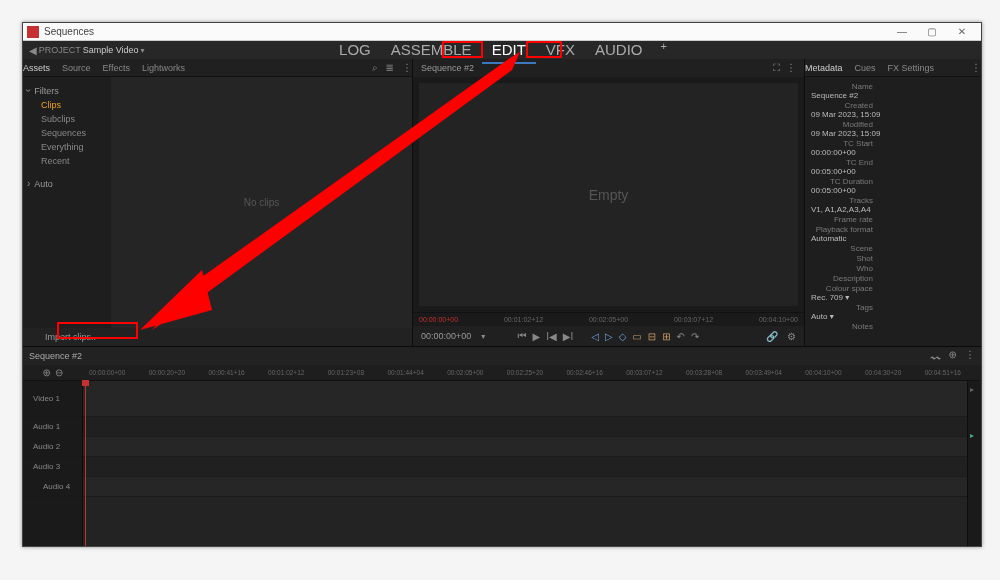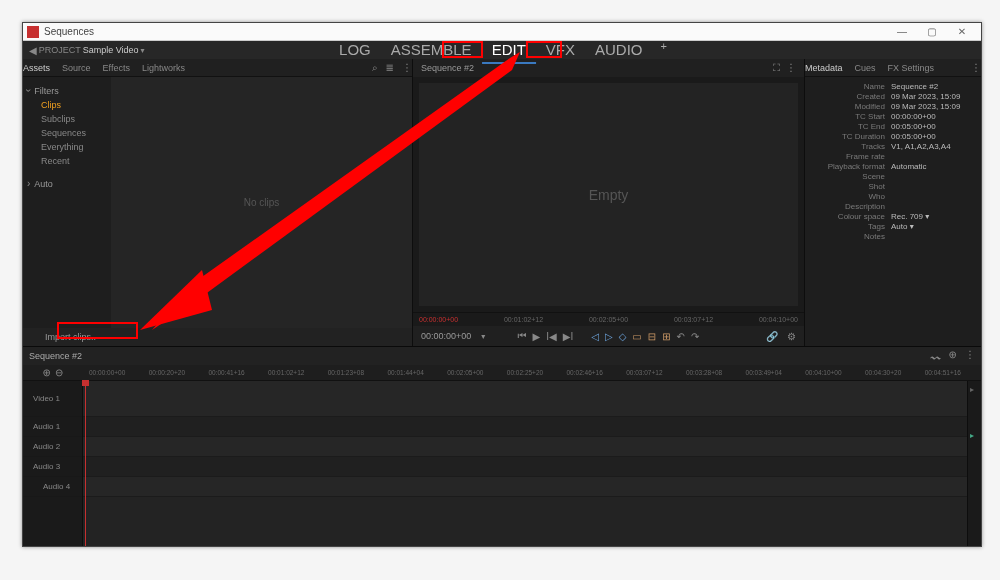--- a/index.html
+++ b/index.html
@@ -37,21 +37,21 @@
   .viewer-head .right { margin-left:auto; display:flex; gap:6px; color:#777;}
   .viewer-canvas { flex:1; background:#232323; display:flex; align-items:center; justify-content:center; color:#555; font-size:14px; margin:6px; position:relative;}
   .viewer-ruler { height:14px; display:flex; align-items:center; padding:0 6px; color:#666; font-size:7px; justify-content:space-between; border-top:1px solid #111;}
   .viewer-ruler .tc { font-size:7px; }
   .viewer-ruler .tc.red { color:#c73030; }
   .viewer-ctrl { height:20px; background:#202020; display:flex; align-items:center; padding:0 8px; font-size:9px; gap:10px; color:#999;}
   .viewer-ctrl .center { position:absolute; left:50%; transform:translateX(-50%); display:flex; gap:6px; align-items:center;}
   .viewer-ctrl-wrap { position:relative; height:20px;}
   .viewer-ctrl .right { margin-left:auto; display:flex; gap:8px;}
   .meta-body { flex:1; background:#1e1e1e; padding:4px 6px; font-size:8px; overflow:hidden;}
-  .meta-row { display:flex; margin:1px 12px; }
+  .meta-row { display:flex; margin:1px 0;flex-direction:column; }
   .meta-row .k { width:68px; text-align:right; color:#7a7a7a; padding-right:6px;}
   .meta-row .v { flex:1; color:#bbb; }
   .timeline { height:200px; background:#1e1e1e; display:flex; flex-direction:column; border-top:1px solid #0a0a0a; position:relative;}
   .tl-head { height:18px; display:flex; align-items:center; padding:0 6px; font-size:9px; color:#aaa; background:#222;}
   .tl-head .right { margin-left:auto; display:flex; gap:8px; color:#777;}
   .tl-ruler { height:16px; display:flex; border-bottom:1px solid #111;}
   .tl-ruler-left { width:60px; display:flex; align-items:center; justify-content:center; gap:4px; color:#888;}
   .tl-ruler-main { flex:1; display:flex; align-items:center; justify-content:space-between; padding:0 6px; color:#666; font-size:6.5px;}
   .tl-body { flex:1; display:flex; min-height:0;}
   .tl-tracknames { width:60px; background:#1a1a1a; border-right:1px solid #0d0d0d;}

